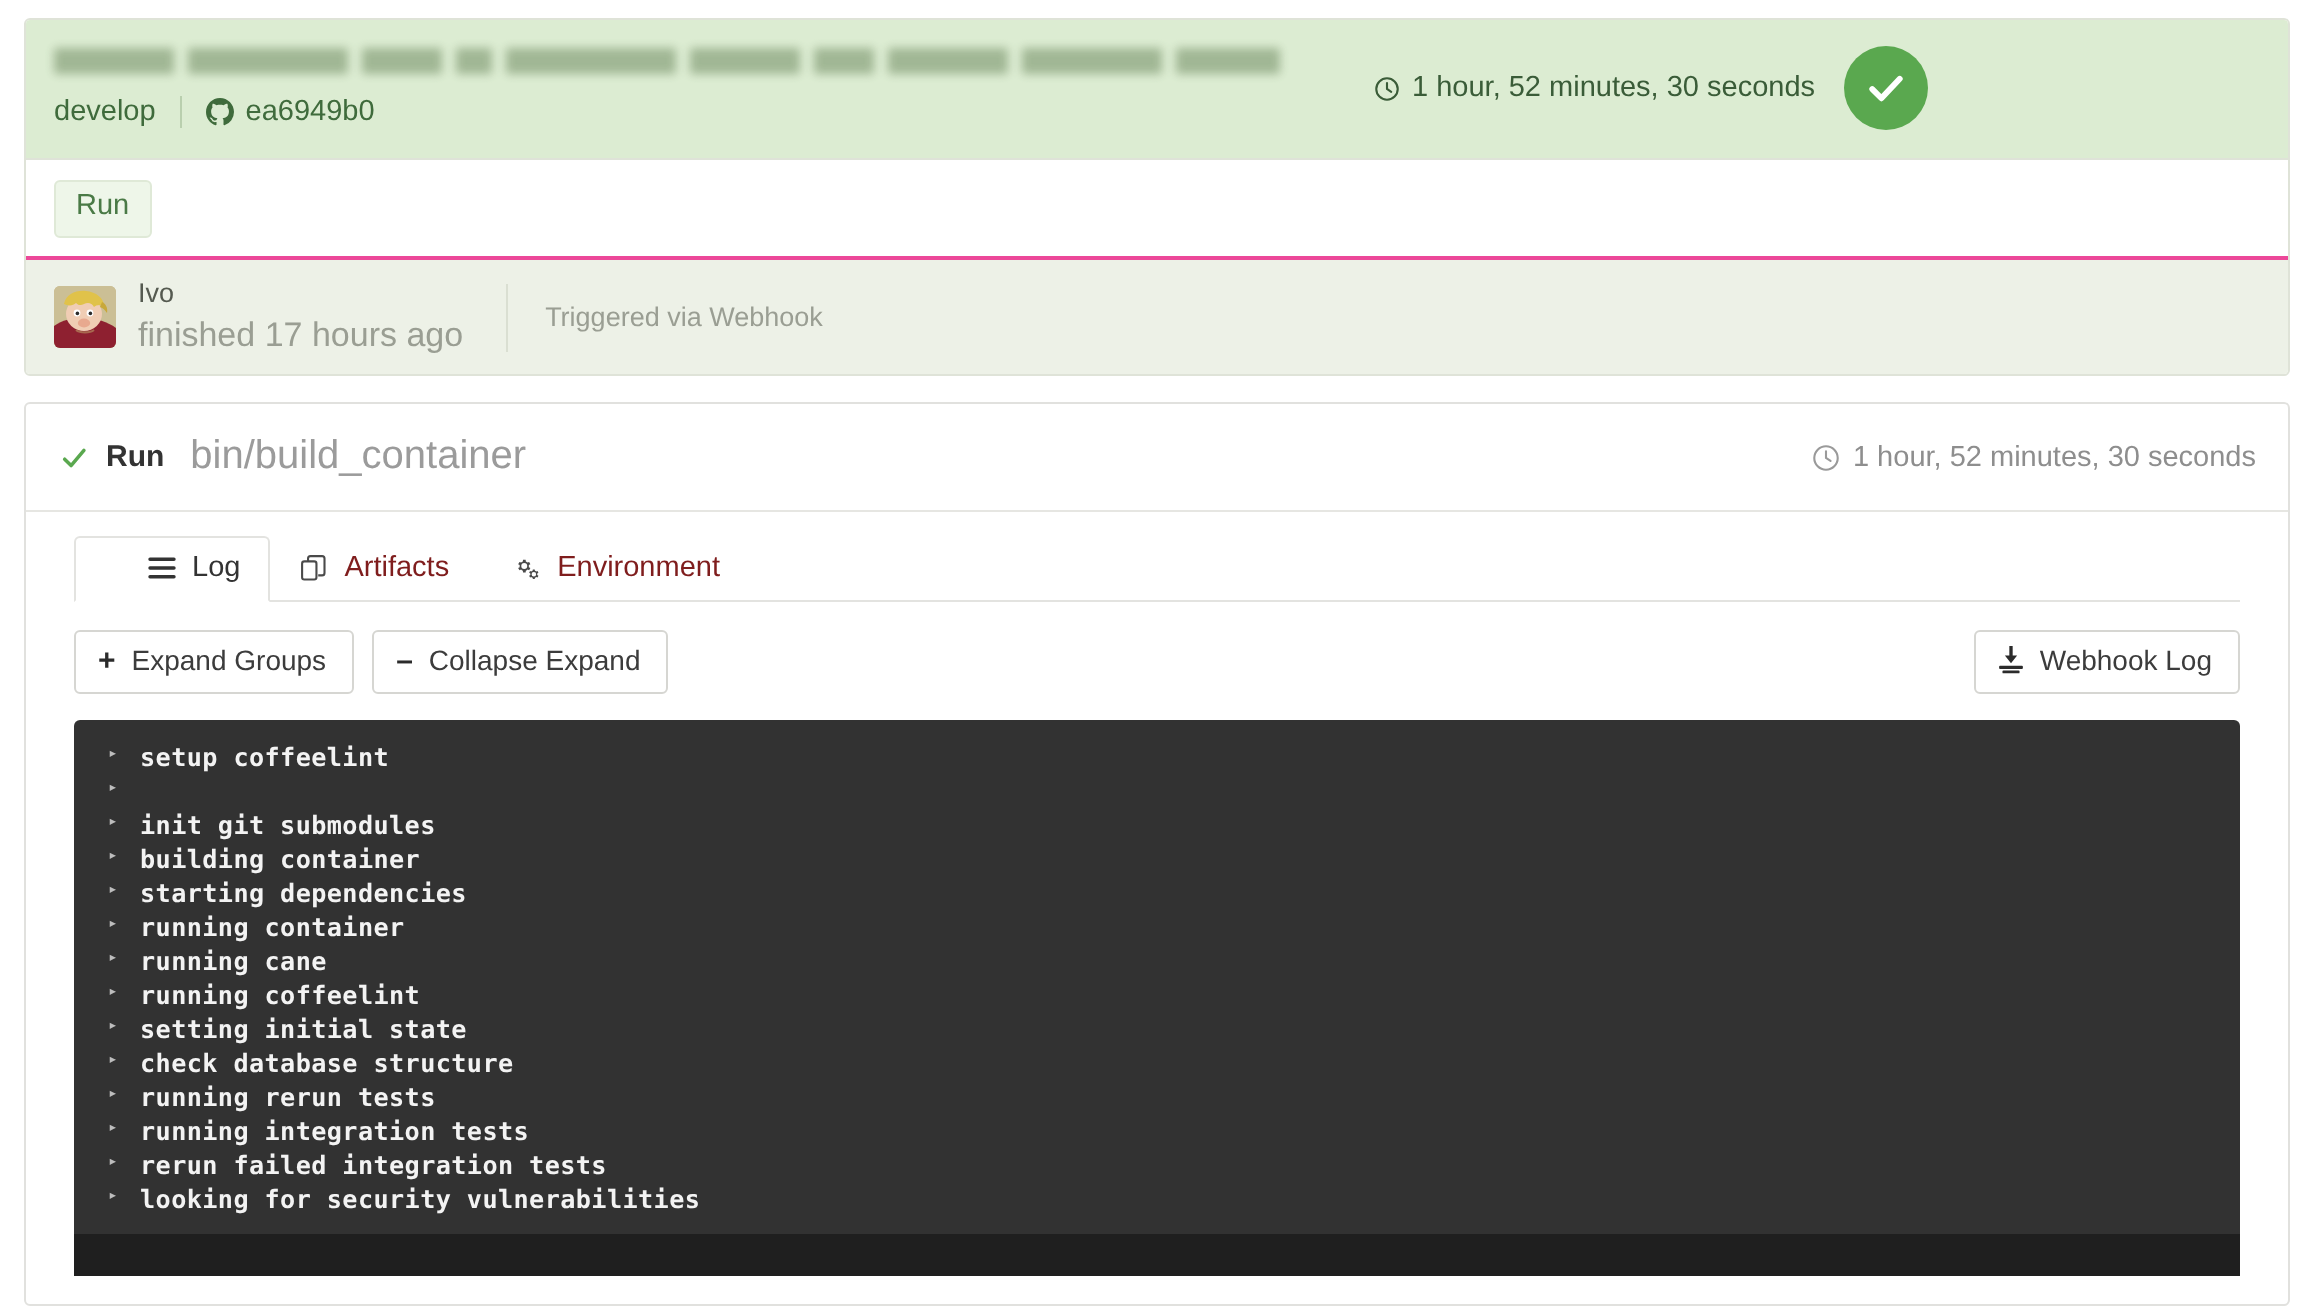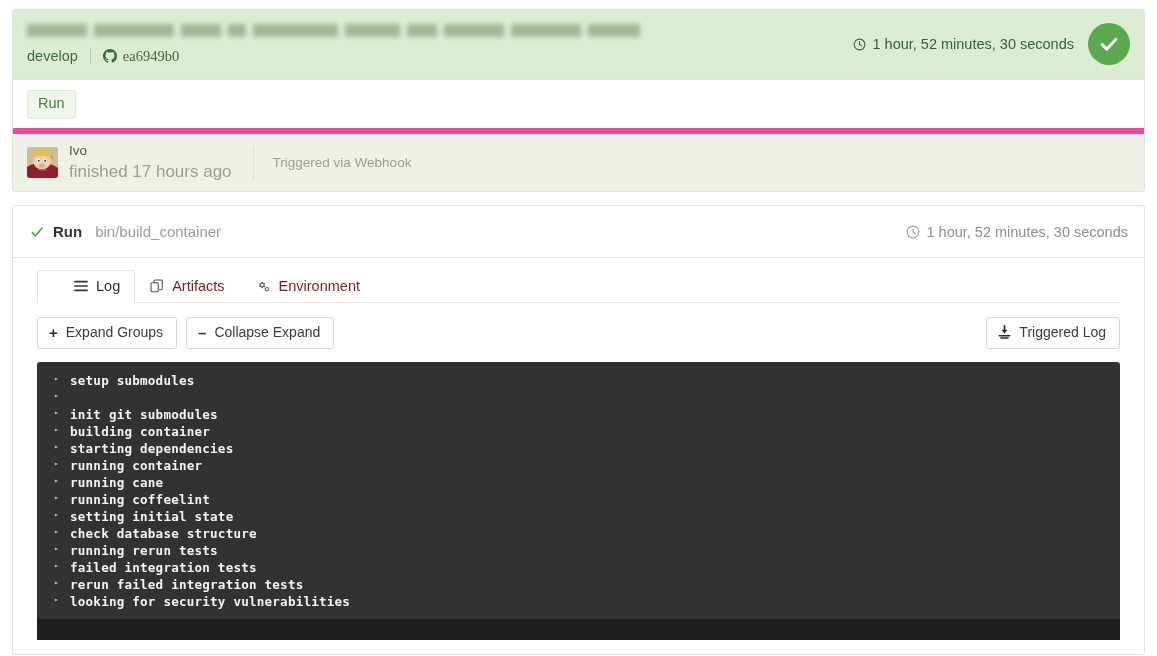--- a/index.html
+++ b/index.html
@@ -23,21 +23,20 @@
     border: 1px solid #dfe3d8;
     border-radius: 3px;
     background: #ffffff;
     overflow: hidden;
   }
   .build-header {
     background: #dcecd2;
     padding: 11px 14px 9px 14px;
     display: flex;
     align-items: flex-start;
-    justify-content: space-between;
     min-height: 69px;
     gap: 47px;
   }
   .bh-left { display: flex; flex-direction: column; gap: 8px; padding-top: 1px; }
   .title-redacted {
     display: flex;
     gap: 7px;
     align-items: center;
     height: 17px;
     filter: blur(2.4px);
@@ -62,21 +61,20 @@
     background: #b9cfae;
     margin: 0 12px;
     display: block;
   }
   .commit {
     display: inline-flex;
     align-items: center;
     gap: 6px;
     color: #3f6b3c;
     font-size: 14.5px;
-    font-family: Liberation Serif, serif;
   }
   .gh-icon { display: block; width: 14px; height: 14px; }
 
   .bh-right {
     display: flex;
     align-items: center;
     gap: 14px;
     padding-top: 2px;
   }
   .duration-top {
@@ -113,21 +111,21 @@
     color: #4a7a46;
     font-size: 14.5px;
     padding: 5px 10px 6px 10px;
     line-height: 1.1;
     cursor: pointer;
   }
 
   
   .author-strip {
     background: #edf1e7;
-    border-top: 6px solid #ec4899;
+    border-top: 2px solid #ec4899;
     padding: 9px 14px;
     display: flex;
     align-items: center;
     min-height: 54px;
   }
   .avatar {
     width: 31px; height: 31px;
     border-radius: 3px;
     overflow: hidden;
     flex: 0 0 auto;
@@ -157,21 +155,21 @@
     display: flex;
     align-items: center;
     justify-content: space-between;
     padding: 15px 16px 15px 17px;
     border-bottom: 1px solid #e6e6e2;
     min-height: 52px;
   }
   .rch-left { display: flex; align-items: center; gap: 9px; }
   .check-small { display:block; width: 14px; height: 14px; }
   .run-label { font-size: 15px; font-weight: bold; color: #333333; }
-  .run-cmd { font-size: 15px; color: #9b9b9b; margin-left: 4px; }
+  .run-cmd { font-size: 20px; color: #9b9b9b; margin-left: 4px; }
   .duration-run {
     display: inline-flex;
     align-items: center;
     gap: 7px;
     color: #8e8e8e;
     font-size: 14.5px;
     white-space: nowrap;
   }
 
   
@@ -429,39 +427,39 @@
       </div>
       <div class="btn-group">
         <button class="btn">
           <span>
             <svg width="13" height="14" viewBox="0 0 14 15" fill="#2b2b2b">
               <path d="M6.1 0h1.8v5.1h2.4L7 9.2 3.7 5.1h2.4z"></path>
               <rect x="0.6" y="10.6" width="12.8" height="1.7" rx=".5"></rect>
               <rect x="2.4" y="13.2" width="9.2" height="1.5" rx=".5"></rect>
             </svg>
           </span>
-          <span>Triggered Log</span>
+          <span>Webhook Log</span>
         </button>
       </div>
     </div>
 
     <div class="console-wrap">
       <div class="console" id="console">
-          <div class="log-line"><span class="caret">▸</span><span>setup submodules</span></div>
+          <div class="log-line"><span class="caret">▸</span><span>setup coffeelint</span></div>
           <div class="log-line"><span class="caret">▸</span></div>
           <div class="log-line"><span class="caret">▸</span><span>init git submodules</span></div>
           <div class="log-line"><span class="caret">▸</span><span>building container</span></div>
           <div class="log-line"><span class="caret">▸</span><span>starting dependencies</span></div>
           <div class="log-line"><span class="caret">▸</span><span>running container</span></div>
           <div class="log-line"><span class="caret">▸</span><span>running cane</span></div>
           <div class="log-line"><span class="caret">▸</span><span>running coffeelint</span></div>
           <div class="log-line"><span class="caret">▸</span><span>setting initial state</span></div>
           <div class="log-line"><span class="caret">▸</span><span>check database structure</span></div>
           <div class="log-line"><span class="caret">▸</span><span>running rerun tests</span></div>
-          <div class="log-line"><span class="caret">▸</span><span>failed integration tests</span></div>
+          <div class="log-line"><span class="caret">▸</span><span>running integration tests</span></div>
           <div class="log-line"><span class="caret">▸</span><span>rerun failed integration tests</span></div>
           <div class="log-line"><span class="caret">▸</span><span>looking for security vulnerabilities</span></div>
           <div class="console-foot"></div>
         </div>
     </div>
     <div class="console-bottom-space"></div>
   </div>
 
 </div>
 

